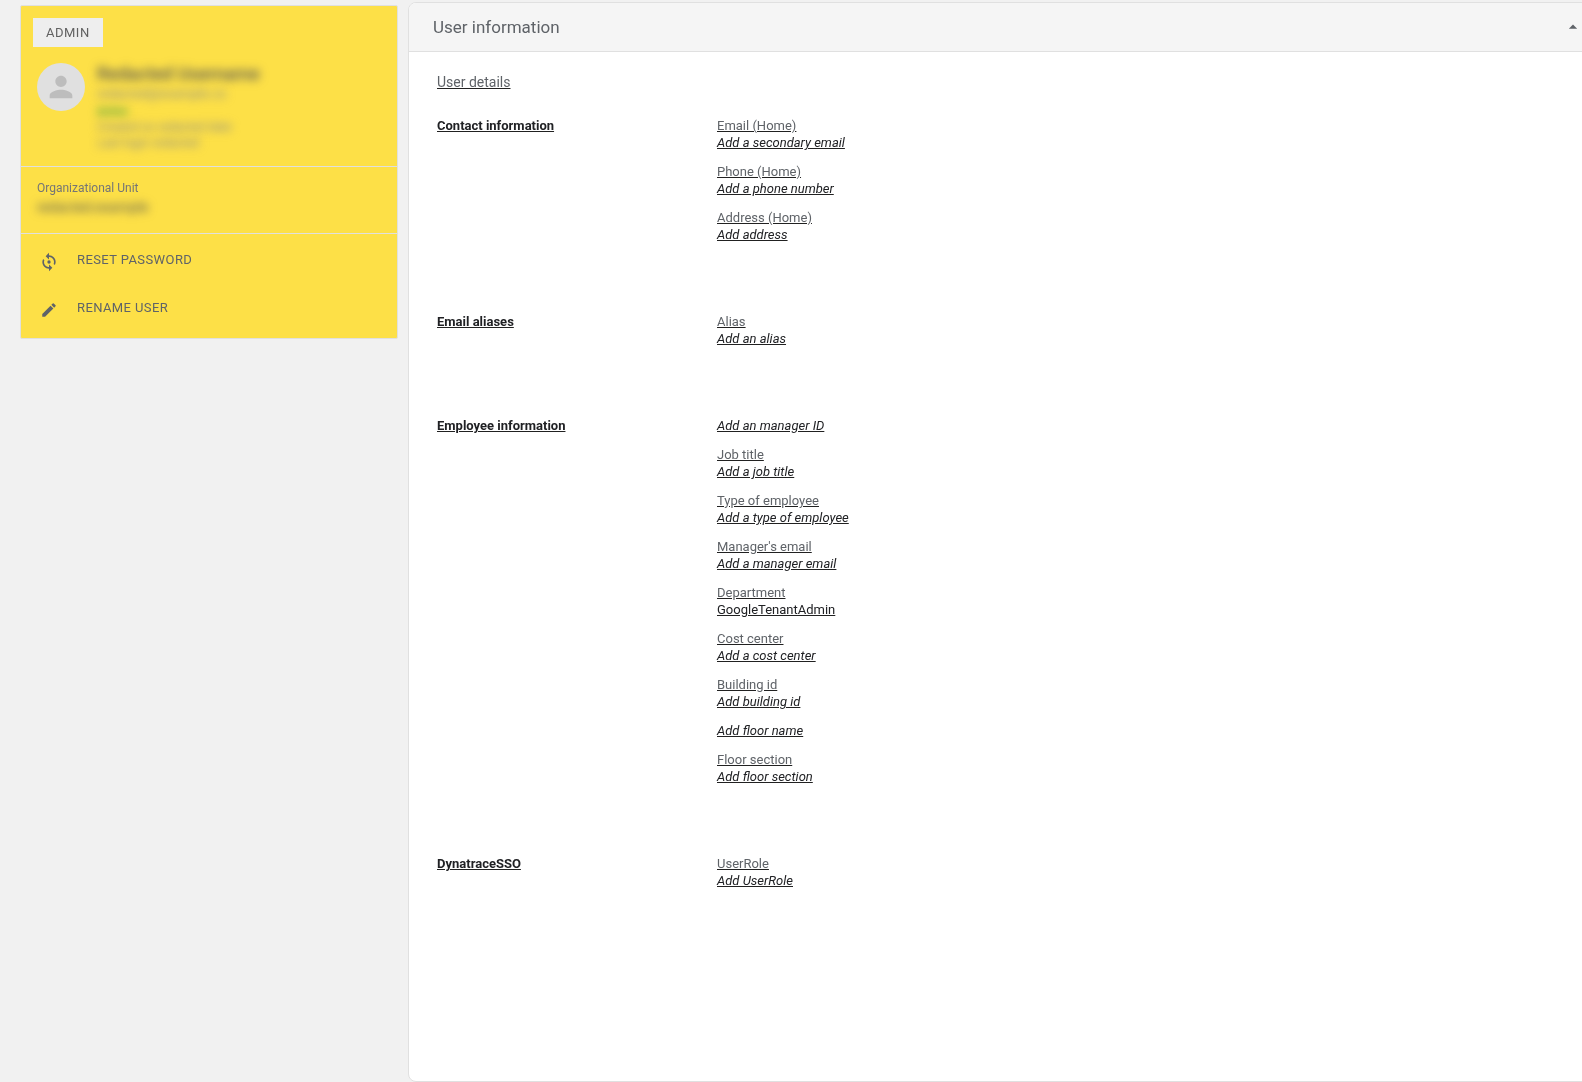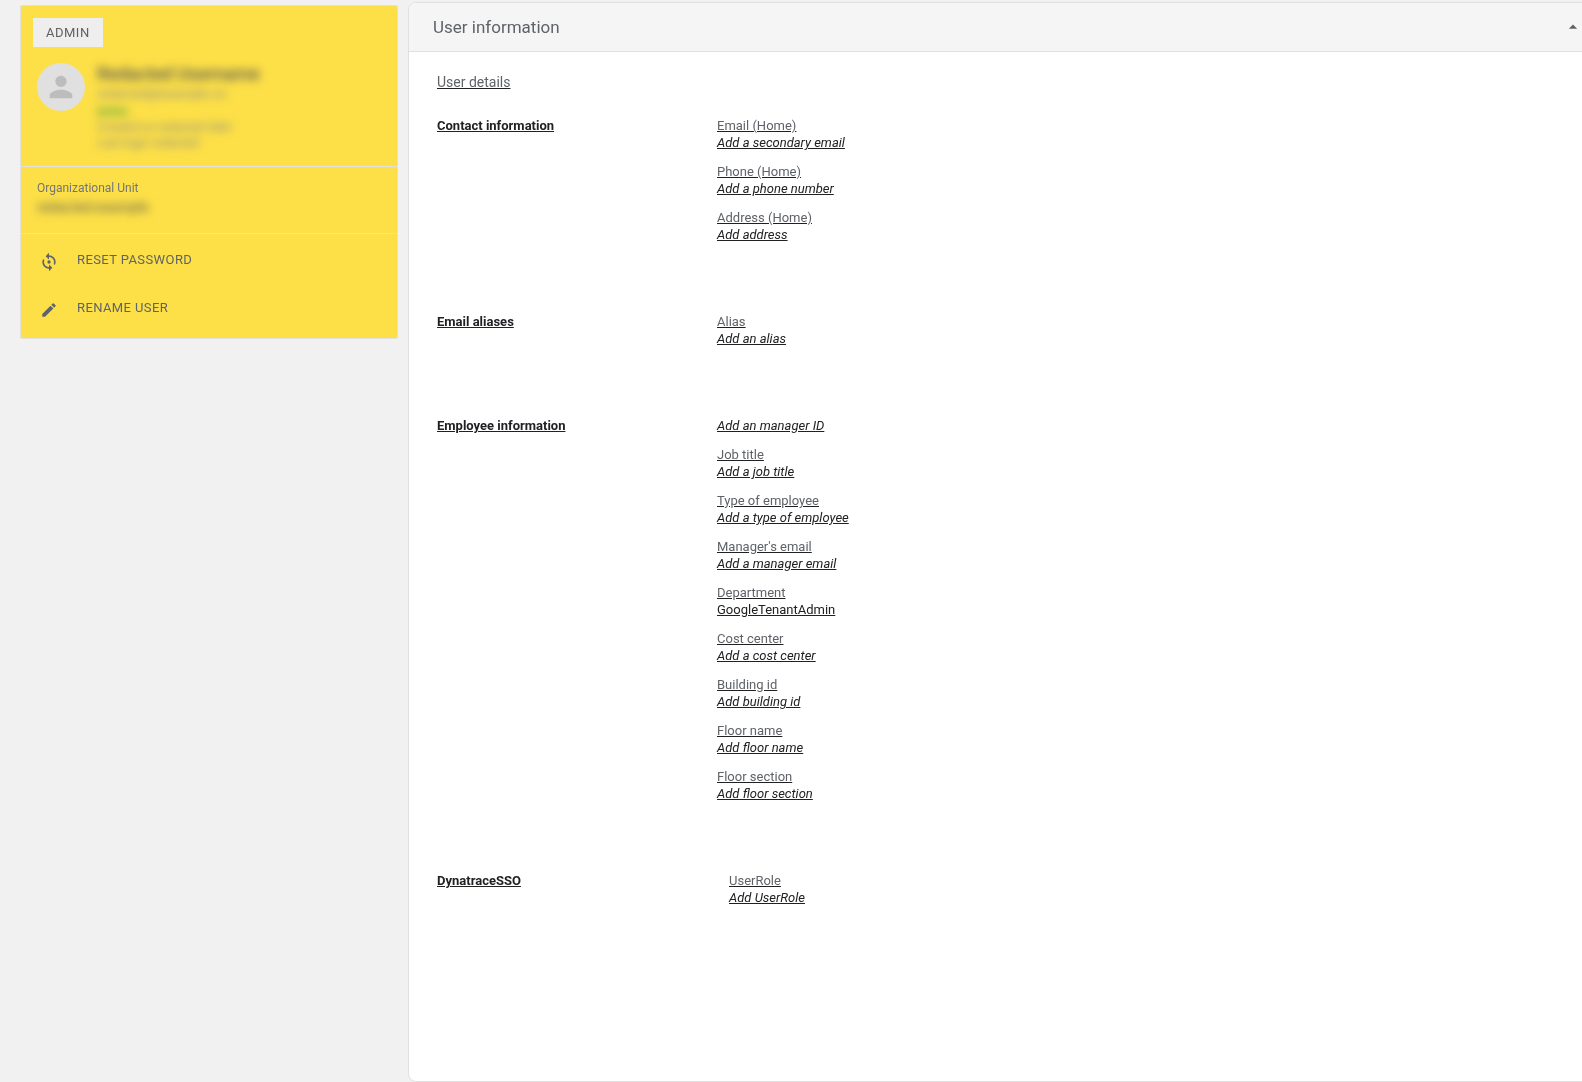--- a/index.html
+++ b/index.html
@@ -109,21 +109,21 @@
   }
   .subheading {
     font-size: 14px;
     color: #5f6368;
     margin-bottom: 28px;
   }
   .info-row {
     display: flex;
     margin-bottom: 58px;
   }
-  .info-row:last-child { margin-bottom: 20px; gap: 12px; }
+  .info-row:last-child { margin-bottom: 20px; }
   .section-label {
     width: 280px;
     font-size: 13px;
     font-weight: 700;
     color: #202124;
   }
   .fields { flex: 1; }
   .field {
     margin-bottom: 14px;
   }
@@ -259,21 +259,20 @@
         </div>
         <div class="field">
           <div class="field-label">Cost center</div>
           <div class="field-value-placeholder">Add a cost center</div>
         </div>
         <div class="field">
           <div class="field-label">Building id</div>
           <div class="field-value-placeholder">Add building id</div>
         </div>
         <div class="field">
-          <div class="field-label">Floor name</div>
           <div class="field-value-placeholder">Add floor name</div>
         </div>
         <div class="field">
           <div class="field-label">Floor section</div>
           <div class="field-value-placeholder">Add floor section</div>
         </div>
       </div>
     </div>
 
     <div class="info-row">

